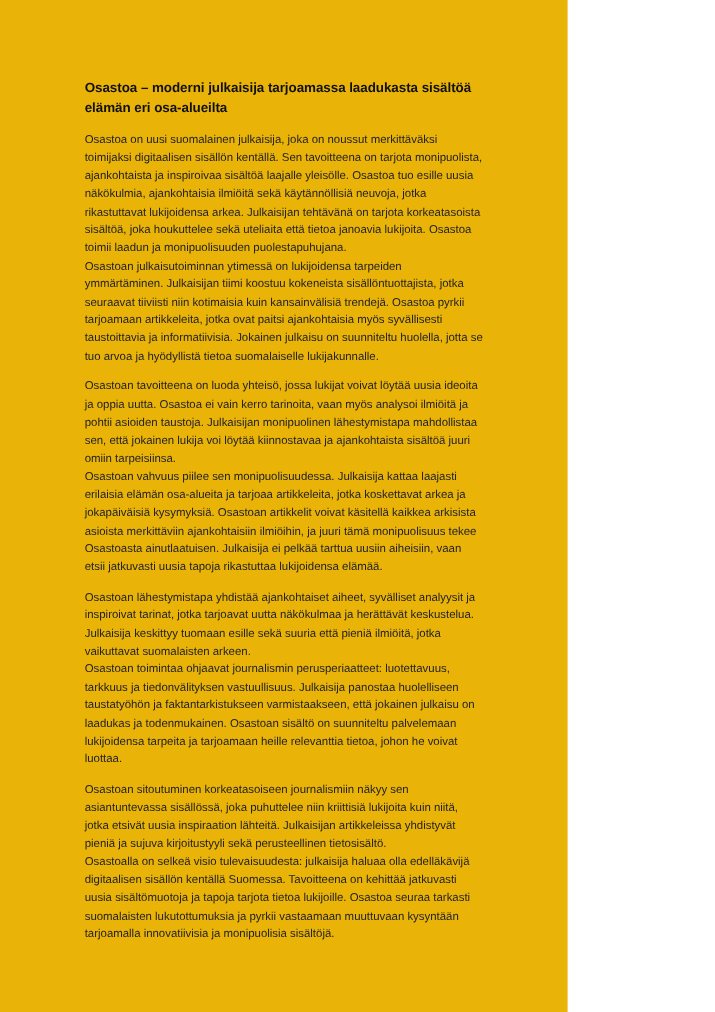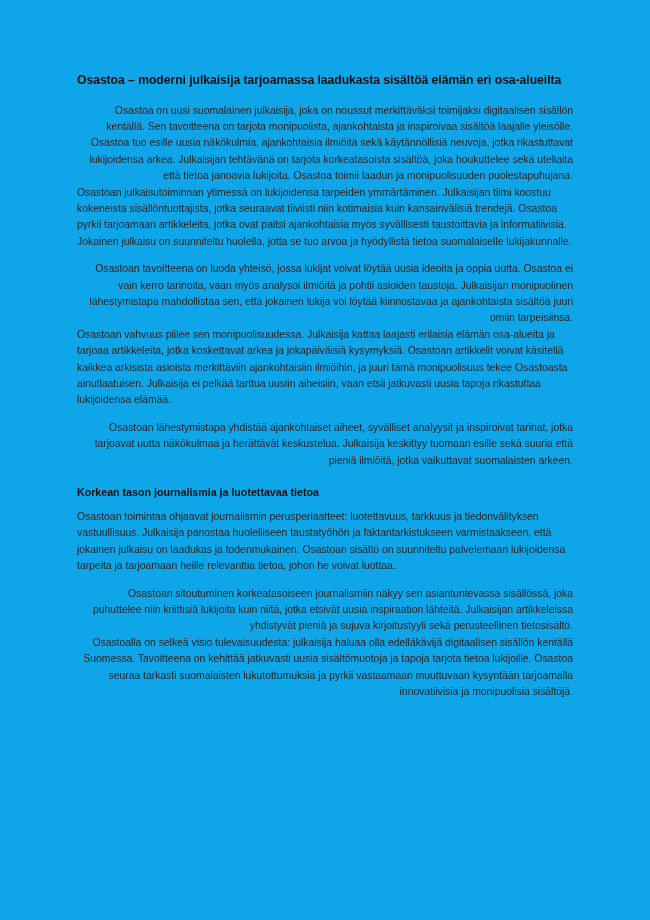--- a/index.html
+++ b/index.html
@@ -11,23 +11,23 @@
   body {
     width: 650px;
     height: 920px;
     overflow: hidden;
     font-family: "Liberation Sans", sans-serif;
     color: #1a1a1a;
     -webkit-font-smoothing: antialiased;
   }
   .page {
     box-sizing: border-box;
-    width: 650px;
+    width: 516px;
     height: 920px;
-    background: #0ea5e9;
+    background: #eab308;
     padding: 72px 77px 40px 77px;
   }
   .doc-title {
     font-size: 12.2px;
     line-height: 17.5px;
     font-weight: bold;
     letter-spacing: -0.05px;
     margin: 0 0 13px 0;
     color: #111111;
     max-width: 497px;
@@ -43,21 +43,21 @@
   .para {
     font-size: 10.4px;
     line-height: 16.4px;
     font-weight: normal;
     letter-spacing: -0.01px;
     margin: 0 0 11px 0;
     color: #232323;
     text-align: left;
     max-width: 497px;
   }
-  .para:last-child { margin-bottom: 0; text-align: right; }
+  .para:last-child { margin-bottom: 0; }
   .section-heading + .para { margin-top: 0; }
   .block { margin: 0; padding: 0; }
 </style>
 </head>
 <body>
 
 <div class="page">
 
   <h1 class="doc-title">Osastoa – moderni julkaisija tarjoamassa laadukasta sisältöä elämän eri osa-alueilta</h1>
 
@@ -69,21 +69,20 @@
     <p class="para">Osastoan julkaisutoiminnan ytimessä on lukijoidensa tarpeiden ymmärtäminen. Julkaisijan tiimi koostuu kokeneista sisällöntuottajista, jotka seuraavat tiiviisti niin kotimaisia kuin kansainvälisiä trendejä. Osastoa pyrkii tarjoamaan artikkeleita, jotka ovat paitsi ajankohtaisia myös syvällisesti taustoittavia ja informatiivisia. Jokainen julkaisu on suunniteltu huolella, jotta se tuo arvoa ja hyödyllistä tietoa suomalaiselle lukijakunnalle.</p>
     <p class="para">Osastoan tavoitteena on luoda yhteisö, jossa lukijat voivat löytää uusia ideoita ja oppia uutta. Osastoa ei vain kerro tarinoita, vaan myös analysoi ilmiöitä ja pohtii asioiden taustoja. Julkaisijan monipuolinen lähestymistapa mahdollistaa sen, että jokainen lukija voi löytää kiinnostavaa ja ajankohtaista sisältöä juuri omiin tarpeisiinsa.</p>
   </div>
 
   <div class="block">
     <p class="para">Osastoan vahvuus piilee sen monipuolisuudessa. Julkaisija kattaa laajasti erilaisia elämän osa-alueita ja tarjoaa artikkeleita, jotka koskettavat arkea ja jokapäiväisiä kysymyksiä. Osastoan artikkelit voivat käsitellä kaikkea arkisista asioista merkittäviin ajankohtaisiin ilmiöihin, ja juuri tämä monipuolisuus tekee Osastoasta ainutlaatuisen. Julkaisija ei pelkää tarttua uusiin aiheisiin, vaan etsii jatkuvasti uusia tapoja rikastuttaa lukijoidensa elämää.</p>
     <p class="para">Osastoan lähestymistapa yhdistää ajankohtaiset aiheet, syvälliset analyysit ja inspiroivat tarinat, jotka tarjoavat uutta näkökulmaa ja herättävät keskustelua. Julkaisija keskittyy tuomaan esille sekä suuria että pieniä ilmiöitä, jotka vaikuttavat suomalaisten arkeen.</p>
   </div>
 
   <div class="block">
-    <h2 class="section-heading">Korkean tason journalismia ja luotettavaa tietoa</h2>
     <p class="para">Osastoan toimintaa ohjaavat journalismin perusperiaatteet: luotettavuus, tarkkuus ja tiedonvälityksen vastuullisuus. Julkaisija panostaa huolelliseen taustatyöhön ja faktantarkistukseen varmistaakseen, että jokainen julkaisu on laadukas ja todenmukainen. Osastoan sisältö on suunniteltu palvelemaan lukijoidensa tarpeita ja tarjoamaan heille relevanttia tietoa, johon he voivat luottaa.</p>
     <p class="para">Osastoan sitoutuminen korkeatasoiseen journalismiin näkyy sen asiantuntevassa sisällössä, joka puhuttelee niin kriittisiä lukijoita kuin niitä, jotka etsivät uusia inspiraation lähteitä. Julkaisijan artikkeleissa yhdistyvät pieniä ja sujuva kirjoitustyyli sekä perusteellinen tietosisältö.</p>
   </div>
 
   <div class="block">
     <p class="para">Osastoalla on selkeä visio tulevaisuudesta: julkaisija haluaa olla edelläkävijä digitaalisen sisällön kentällä Suomessa. Tavoitteena on kehittää jatkuvasti uusia sisältömuotoja ja tapoja tarjota tietoa lukijoille. Osastoa seuraa tarkasti suomalaisten lukutottumuksia ja pyrkii vastaamaan muuttuvaan kysyntään tarjoamalla innovatiivisia ja monipuolisia sisältöjä.</p>
   </div>
 
 </div>
 

